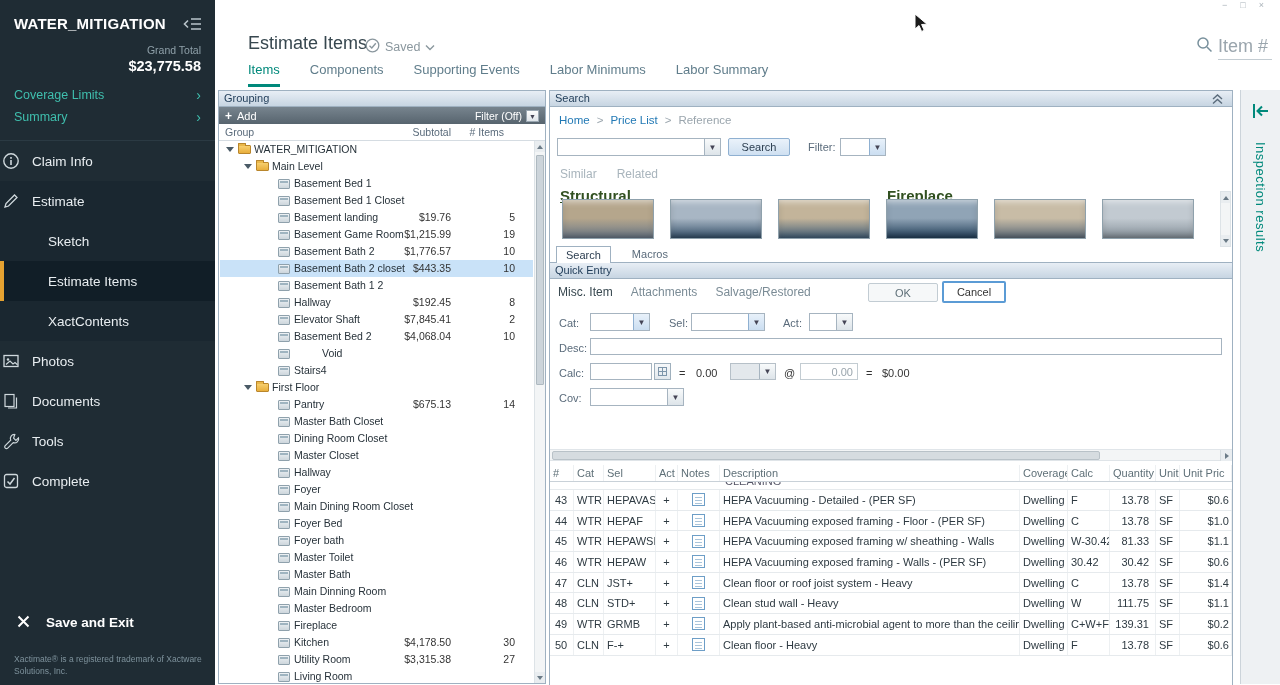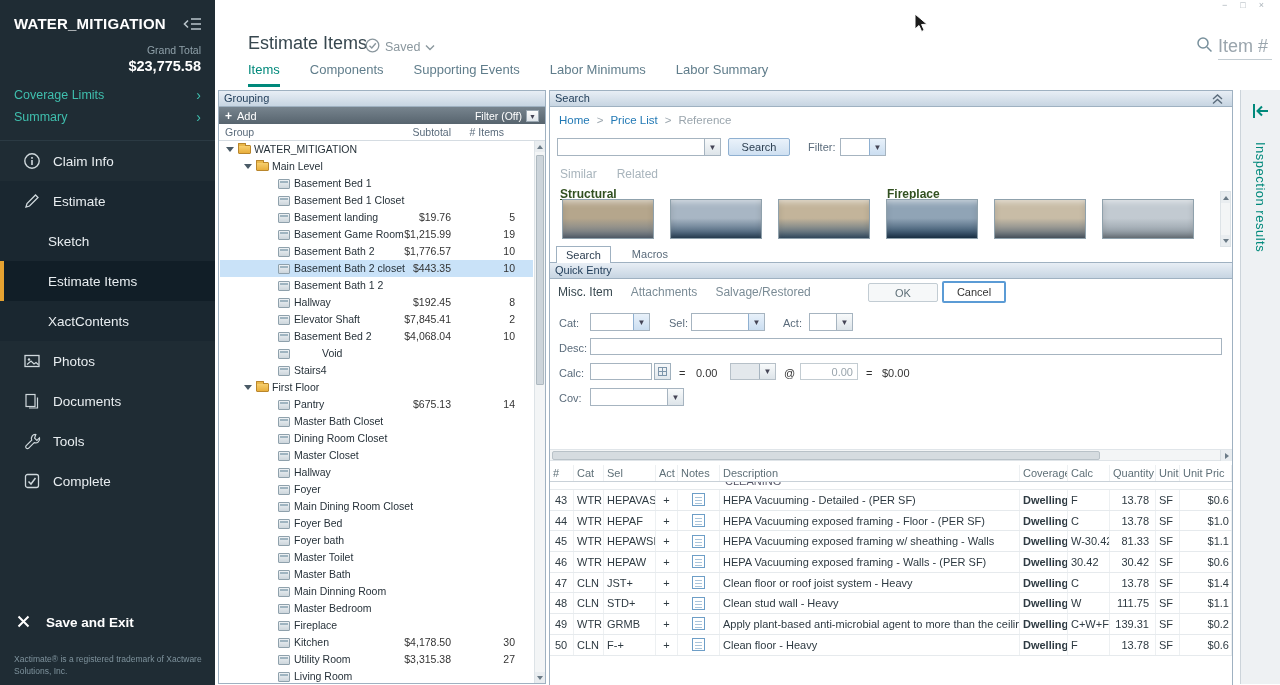--- a/index.html
+++ b/index.html
@@ -12,21 +12,21 @@
 .sidebar{position:absolute;left:0;top:0;width:215px;height:685px;background:#1f2c34;color:#fff;z-index:5;}
 .sb-head{display:flex;justify-content:space-between;align-items:center;padding:15px 12px 8px 14px;}
 .sb-title{font-size:15px;font-weight:bold;letter-spacing:.2px;}
 .sb-collapse{width:20px;height:16px;cursor:pointer;}
 .gt{padding:4px 14px 10px;text-align:right;}
 .gt-label{font-size:10.5px;color:#8fa0a9;}
 .gt-value{font-size:14.5px;font-weight:bold;margin-top:2px;}
 .sb-link{display:flex;justify-content:space-between;align-items:center;padding:4px 14px;color:#3fbfae;font-size:12.5px;cursor:pointer;}
 .sb-link .chev{font-size:14px;line-height:12px;}
 .sb-menu{margin-top:12px;border-top:1px solid #2b3a43;}
-.menu-item{display:flex;align-items:center;height:40px;padding-left:23px;font-size:13.5px;color:#e8edf0;position:relative;cursor:pointer;}
+.menu-item{display:flex;align-items:center;height:40px;padding-left:2px;font-size:13.5px;color:#e8edf0;position:relative;cursor:pointer;}
 .menu-item.estgrp{background:#1a2730;}
 .menu-item.sub{padding-left:48px;}
 .menu-item.active{background:#111e27;}
 .menu-item.active::before{content:"";position:absolute;left:0;top:0;bottom:0;width:4px;background:#e5a231;}
 .mi-icon{width:18px;height:18px;margin-right:12px;display:inline-flex;}
 .save-exit{position:absolute;left:0;bottom:46px;width:100%;display:flex;align-items:center;padding-left:16px;height:34px;font-size:13.5px;font-weight:bold;cursor:pointer;}
 .se-icon{width:16px;height:16px;margin-right:14px;display:inline-flex;}
 .sb-footer{position:absolute;left:14px;right:8px;bottom:8px;font-size:8.5px;color:#7e929c;line-height:1.35;}
 
 
@@ -84,21 +84,21 @@
 .combo input{flex:1;border:none;outline:none;font-size:11px;padding:0 4px;min-width:0;background:transparent;}
 .cbtn{width:16px;background:linear-gradient(#f8fafb,#dde4e9);border-left:1px solid #a6b4c0;font-size:8px;color:#445;display:flex;align-items:center;justify-content:center;cursor:pointer;}
 .cbtn.blue{background:linear-gradient(#e8f1fa,#cbdef1);border-left:1px solid #8fb0d1;}
 .search-combo{position:absolute;top:47px;left:7px;width:164px;}
 .search-btn{position:absolute;top:47px;left:178px;width:62px;height:18px;background:linear-gradient(#eaf2fa,#cfe0f1);border:1px solid #8fb0d1;font-size:11px;color:#2c3e50;border-radius:2px;cursor:pointer;}
 .filter-lb{position:absolute;top:50px;left:258px;font-size:11px;color:#5a6b7b;}
 .filter-sel{position:absolute;top:47px;left:290px;width:46px;}
 .similar-row{position:absolute;top:76px;left:10px;display:flex;gap:20px;font-size:12px;}
 .rlink{color:#a8b4bc;cursor:pointer;}
 .catrow{position:absolute;top:96px;left:10px;right:14px;height:14px;}
-.cat-label{position:absolute;font-size:12px;font-weight:bold;color:#315020;text-decoration:underline;cursor:pointer;}
+.cat-label{position:absolute;font-size:15px;font-weight:bold;color:#315020;text-decoration:underline;cursor:pointer;}
 .thumbs{position:absolute;top:108px;left:12px;height:40px;display:flex;gap:16px;}
 .thumb{width:92px;height:40px;border:1px solid #8fa1ac;cursor:pointer;}
 .tscroll{position:absolute;right:1px;top:100px;width:11px;height:56px;background:#f3f5f6;border:1px solid #dde3e7;}
 .pl-tabs{position:absolute;top:154px;left:0;right:0;height:18px;border-bottom:1px solid #9fb1c1;display:flex;align-items:flex-end;padding-left:6px;gap:12px;}
 .pl-tab{font-size:11px;color:#5a6b7b;padding:2px 9px;cursor:pointer;}
 .pl-tab.active{background:#fff;border:1px solid #9fb1c1;border-bottom:none;color:#2c3e50;margin-bottom:-1px;}
 .qe-bar{position:absolute;top:172px;left:0;right:0;}
 .qe-tabs{position:absolute;top:194px;left:8px;display:flex;gap:18px;font-size:12px;}
 .qe-tab{color:#7b8c96;cursor:pointer;}
 .qe-tab.active{color:#37474f;}
@@ -126,21 +126,21 @@
 .partial{position:absolute;top:391px;left:0;right:0;height:8px;overflow:hidden;border-bottom:1px solid #e6eaed;}
 .partial .ptext{position:absolute;top:-7px;left:175px;font-size:11px;color:#556;}
 .tbody{position:absolute;top:399px;left:0;right:0;}
 .trowi{height:20.7px;border-bottom:1px solid #e6eaed;cursor:pointer;}
 .trowi .cell{line-height:20.7px;font-size:11px;color:#2e3a42;}
 .c-num{color:#49555e;padding-left:5px;}
 .c-act{text-align:center;}
 .c-notes{display:flex;align-items:center;justify-content:center;}
 .note-ic{width:13px;height:13px;border:1px solid #6d9ec7;background:#fff;position:relative;cursor:pointer;}
 .note-ic::before{content:"";position:absolute;left:2px;right:2px;top:3px;height:7px;background:repeating-linear-gradient(180deg,#a9c4da 0 1px,transparent 1px 3px);}
-.c-cov{color:#0e7490;font-weight:bold;}
+.c-cov{color:#0e7490;}
 .c-qty{text-align:right;padding-right:6px;}
 .c-price{text-align:right;padding-right:2px;}
 
 
 .istrip{position:absolute;left:1240px;top:90px;width:40px;height:594px;background:#eef1f3;border-left:1px solid #ccd4da;}
 .iicon{position:absolute;top:12px;left:10px;cursor:pointer;}
 .ilabel{position:absolute;top:52px;left:50%;transform:translateX(-50%);writing-mode:vertical-rl;font-size:13px;color:#00897b;letter-spacing:.5px;white-space:nowrap;}
 
 
 .wctrl{position:absolute;top:0;left:1222px;display:flex;gap:13px;color:#a9b2b9;font-size:9px;z-index:9;}

